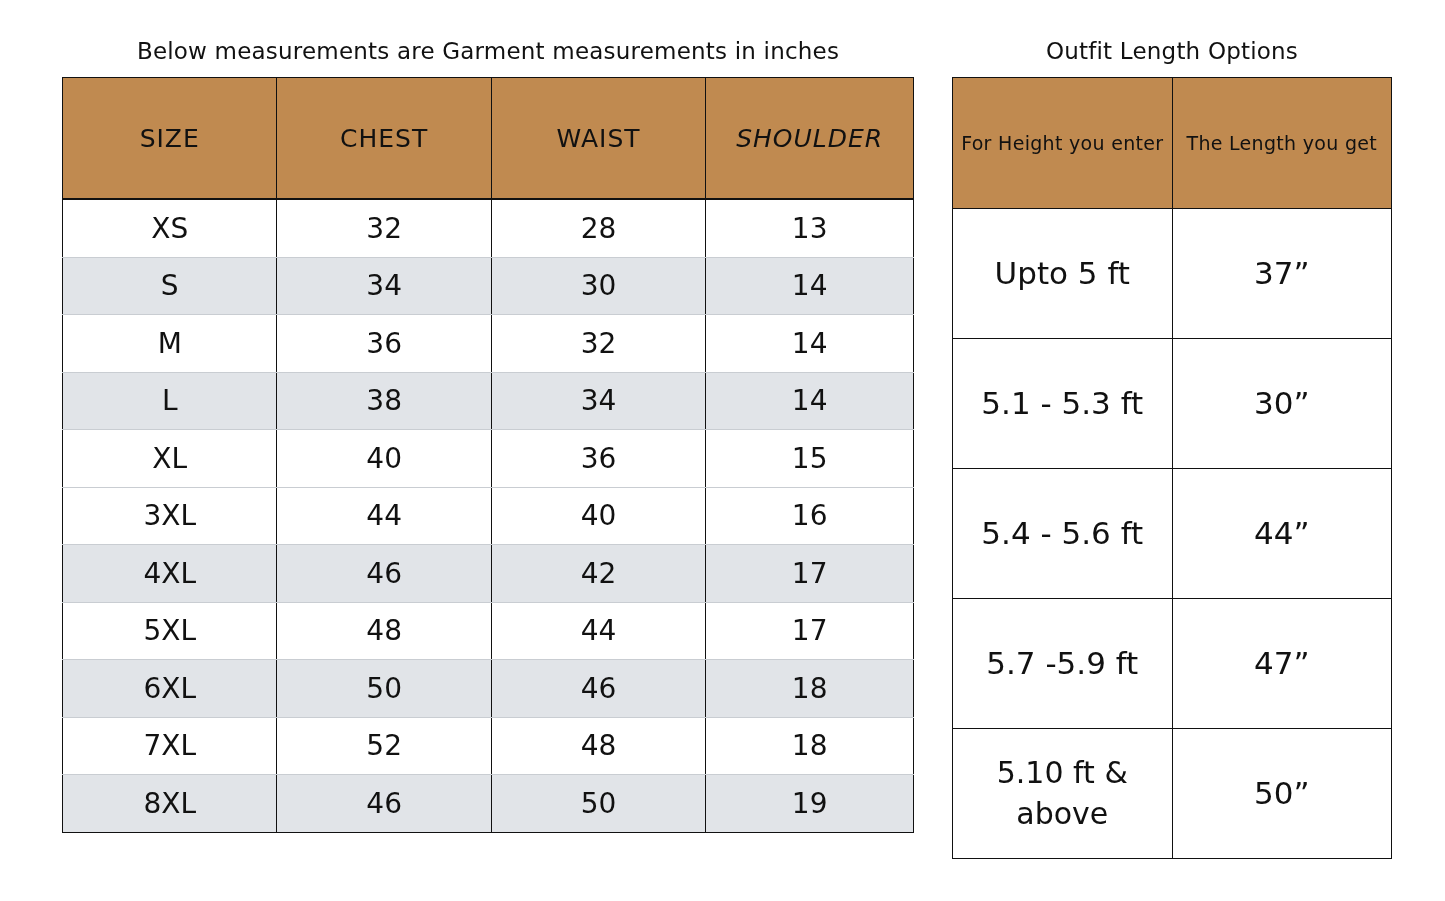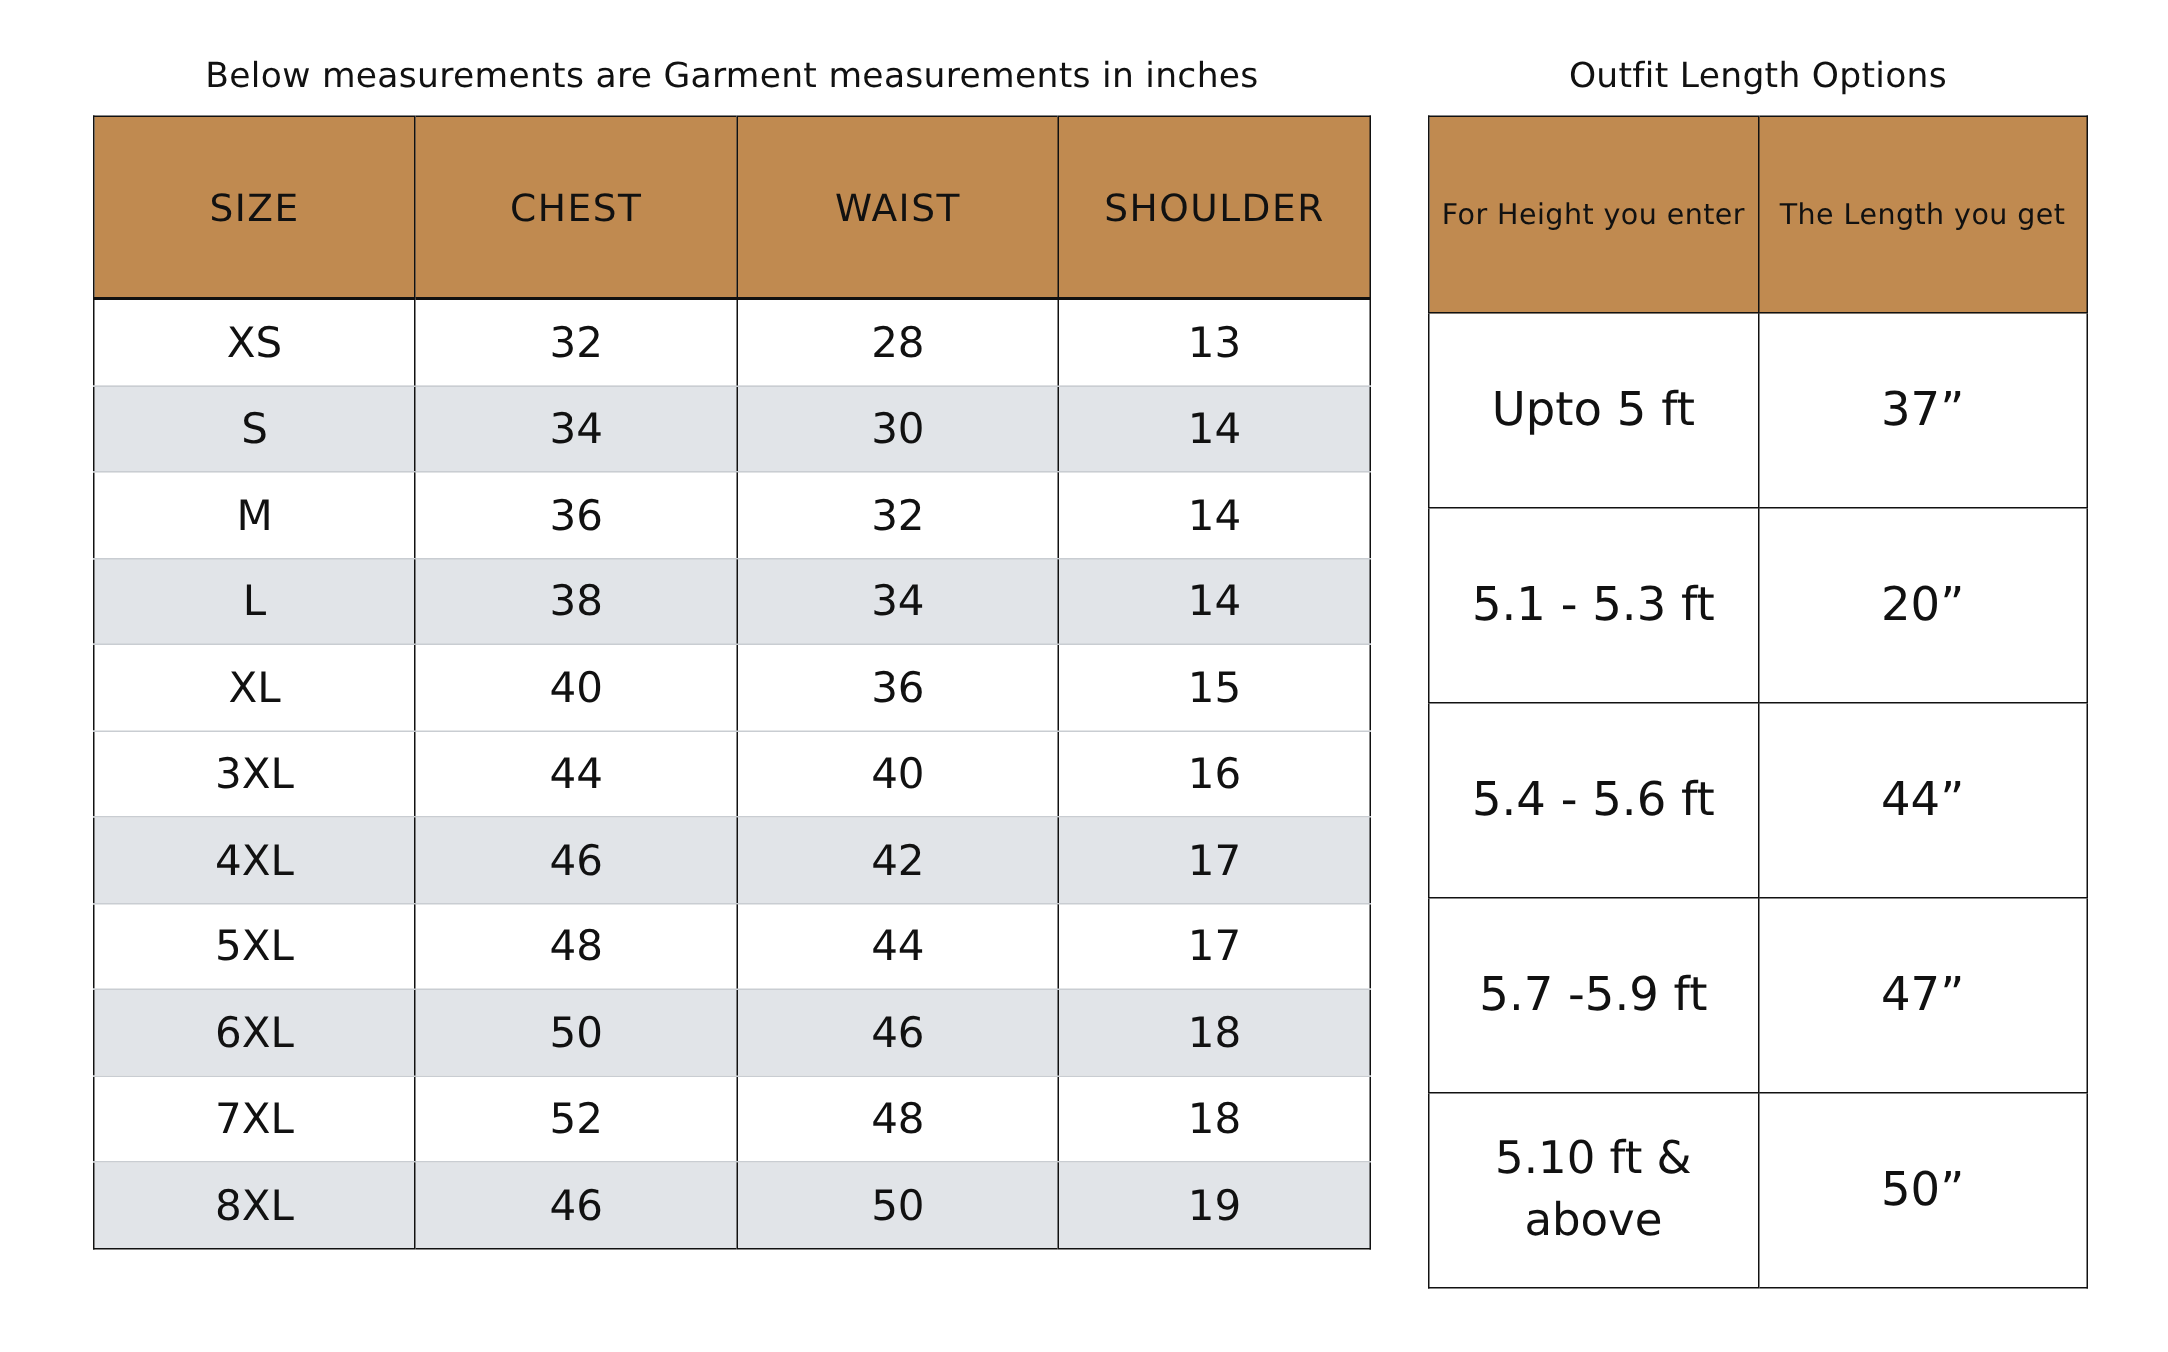--- a/index.html
+++ b/index.html
@@ -58,21 +58,21 @@
     background: #c08a50;
     color: #111111;
     height: 118px;
     font-weight: normal;
     font-size: 25px;
     letter-spacing: 1px;
     border-right: 1.5px solid #111111;
     border-bottom: 2.5px solid #111111;
     vertical-align: middle;
   }
-  .size-table thead th:last-child { border-right: none; }
+  .size-table thead th:last-child { border-right: none; font-style: italic; }
   .size-table tbody td {
     height: 54.5px;
     text-align: center;
     vertical-align: middle;
     font-size: 28px;
     border-right: 1.5px solid #111111;
     border-bottom: 1px solid #c9cdd2;
     background: #ffffff;
   }
   .size-table tbody td:last-child { border-right: none; }
@@ -220,21 +220,21 @@
           <th>The Length you get</th>
         </tr>
       </thead>
       <tbody>
         <tr>
           <td class="h-cell">Upto 5 ft</td>
           <td>37”</td>
         </tr>
         <tr>
           <td class="h-cell">5.1 - 5.3 ft</td>
-          <td>20”</td>
+          <td>30”</td>
         </tr>
         <tr>
           <td class="h-cell">5.4 - 5.6 ft</td>
           <td>44”</td>
         </tr>
         <tr>
           <td class="h-cell">5.7 -5.9 ft</td>
           <td>47”</td>
         </tr>
         <tr>

